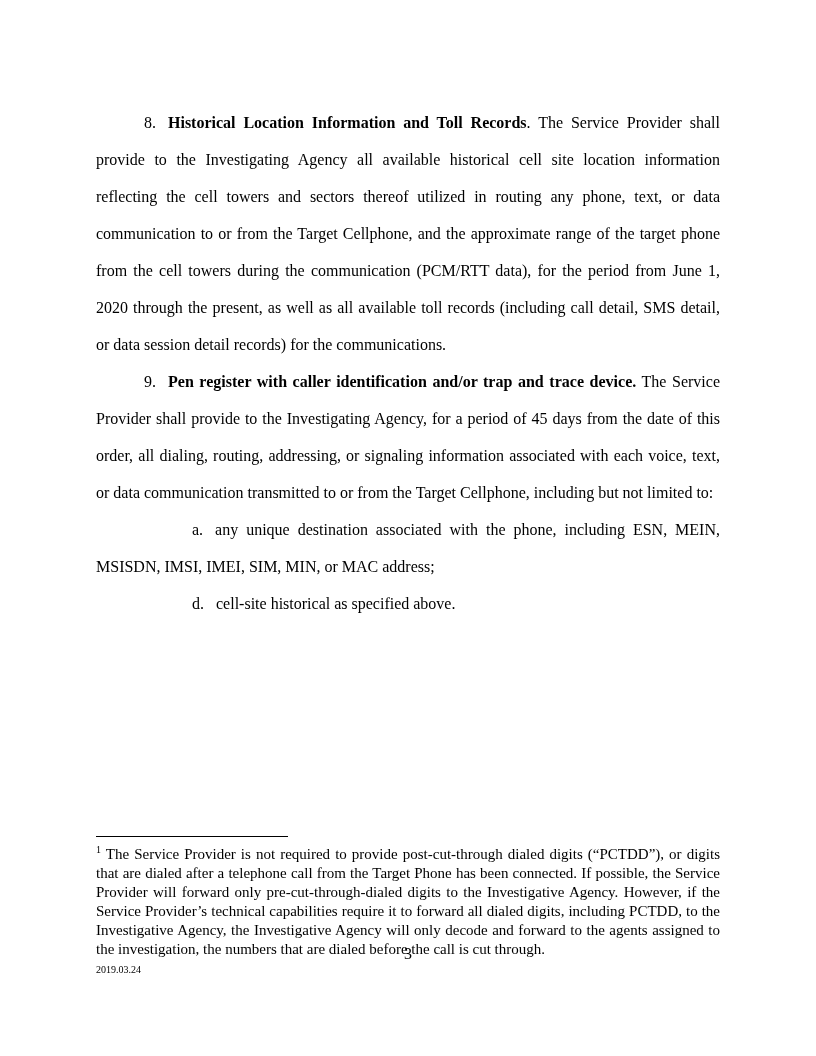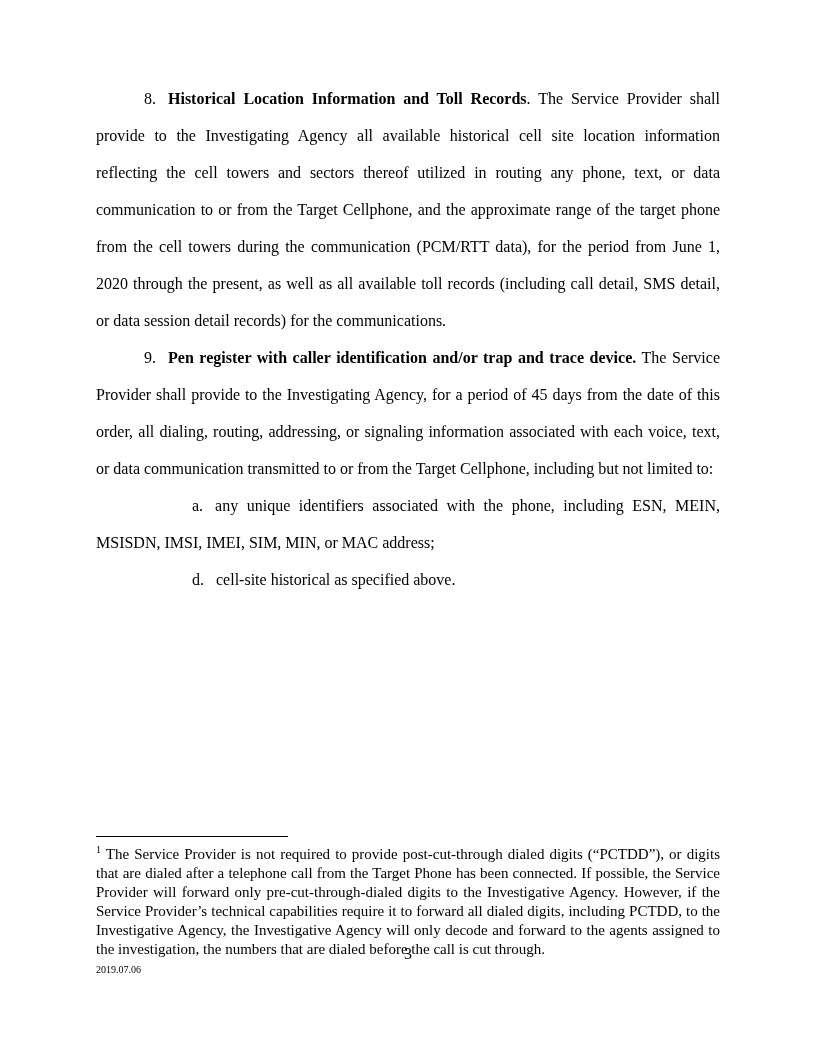--- a/index.html
+++ b/index.html
@@ -10,21 +10,21 @@
       height: 1056px;
       margin: 0 auto;
       background: #ffffff;
       color: #000000;
       font-family: "Liberation Serif", serif;
       font-size: 16px;
       overflow: hidden;
     }
     .content {
       position: absolute;
-      top: 80px;
+      top: 104px;
       left: 96px;
       width: 624px;
     }
     p.body-para {
       text-align: justify;
       line-height: 37px;
       margin: 0;
     }
     .indent-small { text-indent: 48px; }
     .indent-large { text-indent: 96px; }
@@ -71,30 +71,30 @@
 <body>
 
 <div class="page">
 
   <div class="content">
 
     <p class="body-para indent-small"><span>8.</span><span class="tab"></span><b>Historical Location Information and Toll Records</b><span>. The Service Provider shall provide to the Investigating Agency all available historical cell site location information reflecting the cell towers and sectors thereof utilized in routing any phone, text, or data communication to or from the Target Cellphone, and the approximate range of the target phone from the cell towers during the communication (PCM/RTT data), for the period from June 1, 2020 through the present, as well as all available toll records (including call detail, SMS detail, or data session detail records) for the communications.</span></p>
 
     <p class="body-para indent-small"><span>9.</span><span class="tab"></span><b>Pen register with caller identification and/or trap and trace device.</b><span>  The Service Provider shall provide to the Investigating Agency, for a period of 45 days from the date of this order, all dialing, routing, addressing, or signaling information associated with each voice, text, or data communication transmitted to or from the Target Cellphone, including but not limited to:</span></p>
 
-    <p class="body-para indent-large"><span>a.</span><span class="tab"></span><span>any unique identifiers associated with the phone, including ESN, MEIN, MSISDN, IMSI, IMEI, SIM, MIN, or MAC address;</span></p>
+    <p class="body-para indent-large"><span>a.</span><span class="tab"></span><span>any unique destination associated with the phone, including ESN, MEIN, MSISDN, IMSI, IMEI, SIM, MIN, or MAC address;</span></p>
 
 
 
     <p class="body-para indent-large"><span>d.</span><span class="tab"></span><span>cell-site historical as specified above.</span></p>
 
   </div>
 
   <div class="footnote-block">
     <div class="footnote-rule"></div>
     <div><sup>1</sup><span> The Service Provider is not required to provide post-cut-through dialed digits (“PCTDD”), or digits that are dialed after a telephone call from the Target Phone has been connected.  If possible, the Service Provider will forward only pre-cut-through-dialed digits to the Investigative Agency.  However, if the Service Provider’s technical capabilities require it to forward all dialed digits, including PCTDD, to the Investigative Agency, the Investigative Agency will only decode and forward to the agents assigned to the investigation, the numbers that are dialed before the call is cut through.</span></div>
   </div>
 
   <div class="page-number">3</div>
 
-  <div class="date-stamp">2019.07.06</div>
+  <div class="date-stamp">2019.03.24</div>
 
 </div>
 
 </body></html>

